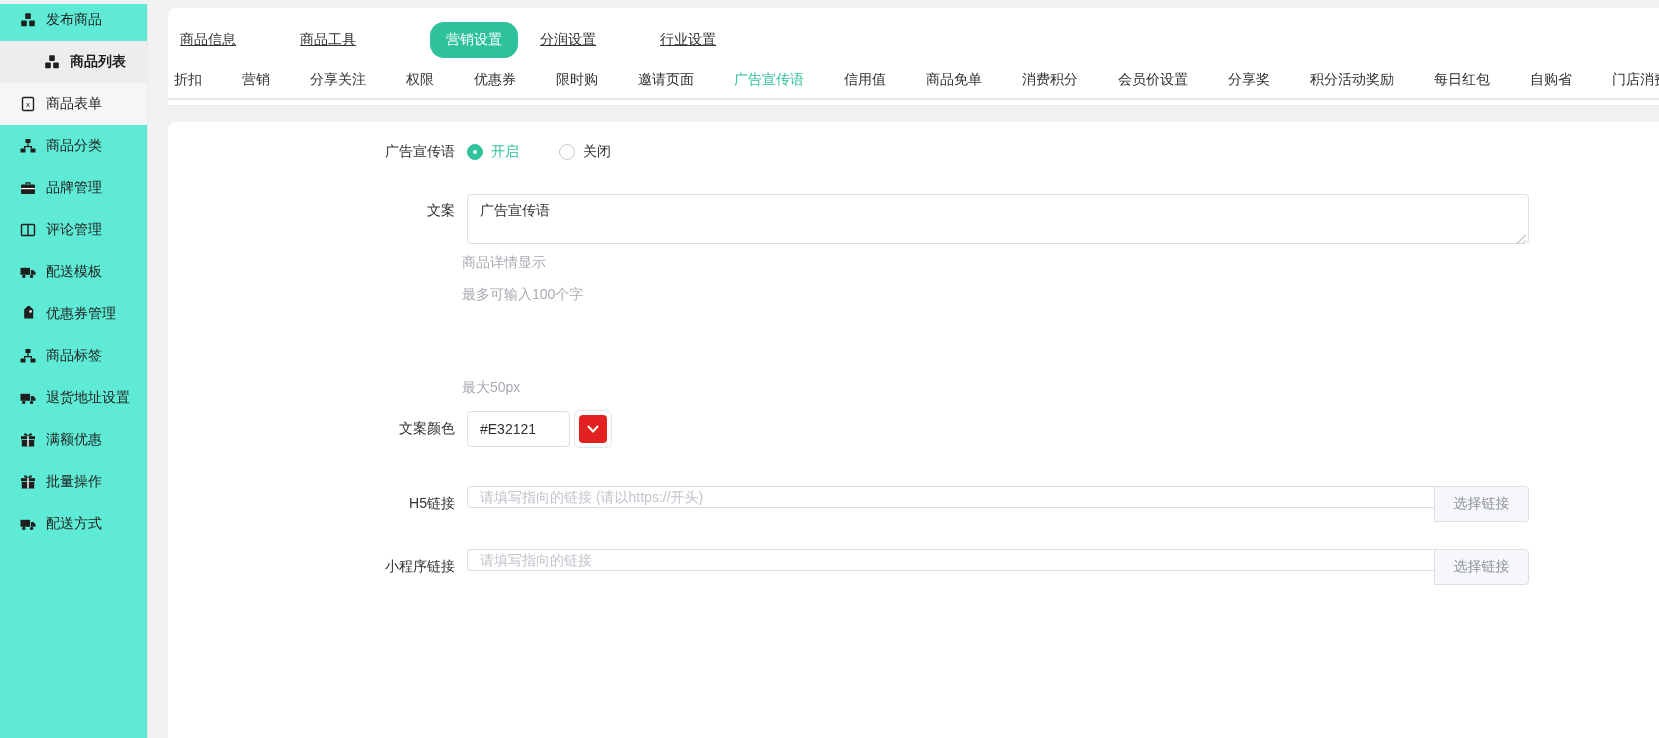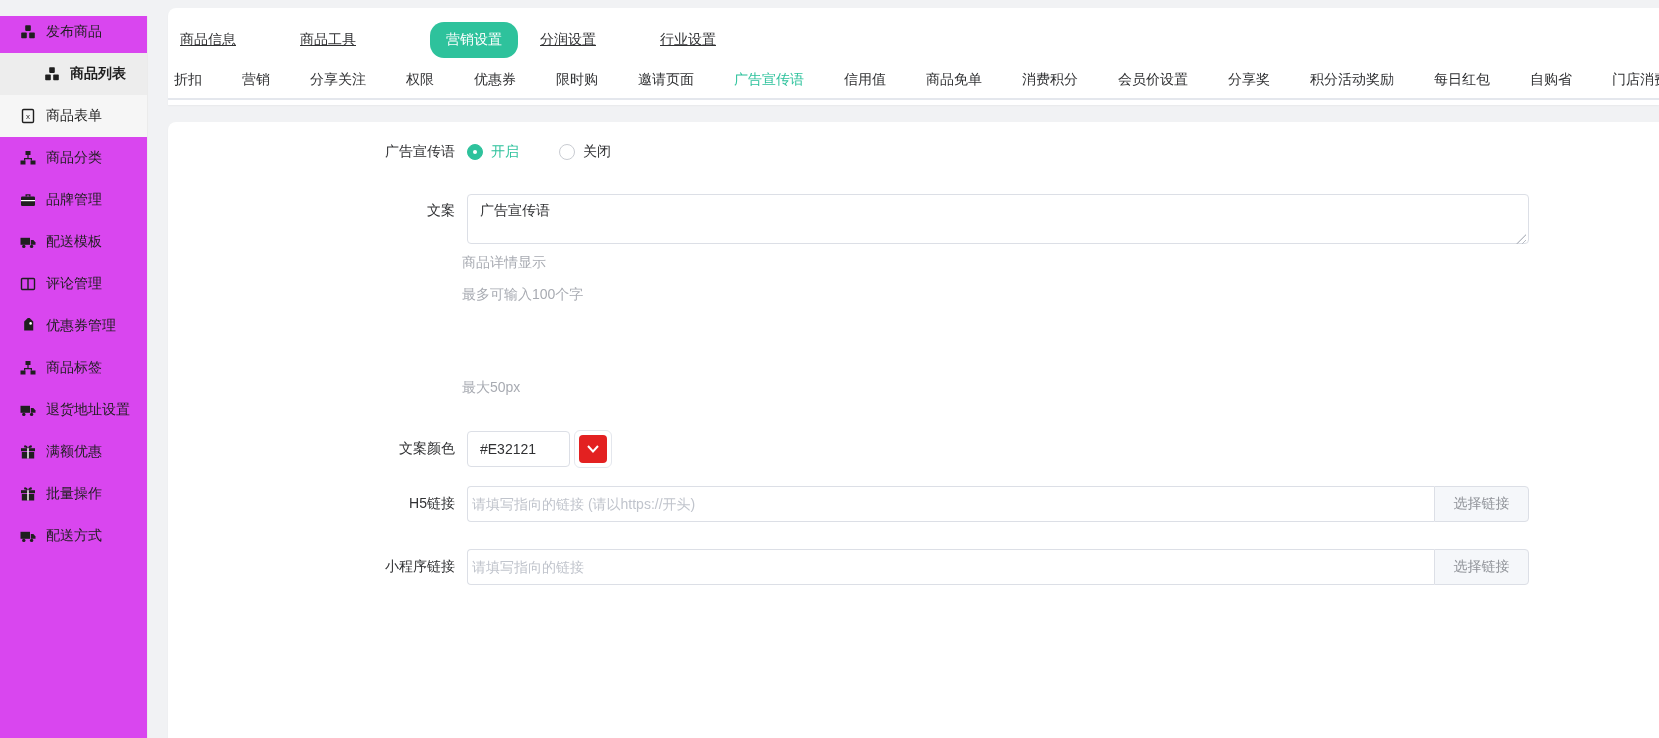--- a/index.html
+++ b/index.html
@@ -7,22 +7,22 @@
   body {
     font-family: "Liberation Sans", sans-serif;
     background: #f1f2f4;
     color: #303133;
     position: relative;
     overflow: hidden;
     font-size: 14px;
   }
   
   .sidebar {
-    position: absolute; left:0; top:16px; bottom:0; width:148px;
-    background:#d946ef; border-right:1px solid #ebebeb; z-index:2;
+    position: absolute; left:0; top:4px; bottom:0; width:148px;
+    background:#5eead4; border-right:1px solid #ebebeb; z-index:2;
   }
   .sidebar-list { margin-top:-5px; }
   .side-item {
     height:42px; display:flex; align-items:center; gap:10px;
     padding-left:20px; color:#1f1f1f; cursor:pointer; white-space:nowrap;
   }
   .side-item.active { background:#ededed; font-weight:bold;padding-left:44px; }
   .side-item.soft   { background:#f6f6f6; }
   .side-item .icn { width:16px; height:16px; flex:none; display:inline-flex; }
   .side-item .icn svg { width:16px; height:16px; }
@@ -115,21 +115,21 @@
     width:38px; height:38px; margin-left:4px; border:1px solid #e4e7ed; border-radius:6px;
     display:flex; align-items:center; justify-content:center; cursor:pointer; background:#fff;
   }
   .swatch-inner {
     width:28px; height:28px; border-radius:4px; display:flex; align-items:center;
     justify-content:center;
   }
   
   .link-group { display:flex; width:1062px; height:36px; }
   .link-input {
-    flex:1; height:36px; padding:0 4px; border-radius:4px 0 0 4px; border-right:none;
+    flex:1; height:22px; padding:0 12px; border-radius:4px 0 0 4px; border-right:none;
   }
   .link-append {
     width:95px; flex:none; background:#f5f7fa; border:1px solid #dcdfe6;
     border-radius:0 4px 4px 0; color:#909399; display:flex; align-items:center;
     justify-content:center; cursor:pointer;
   }
 </style>
 </head>
 <body>
 
@@ -180,37 +180,37 @@
           <svg viewBox="0 0 16 16" fill="#1f1f1f">
             <path d="M5.5 2.2h5v2.2H9.1V3.5H6.9v0.9H5.5z"></path>
             <rect x="1" y="4.4" width="14" height="9.6" rx="1.2"></rect>
             <rect x="1" y="8" width="14" height="1.2" fill="#fff"></rect>
           </svg>
         </span>
         <span>品牌管理</span>
       </div>
       <div class="side-item">
         <span class="icn">
+          <svg viewBox="0 0 16 16">
+            <rect x="1.5" y="2.5" width="13" height="11" rx="1" fill="none" stroke="#1f1f1f" stroke-width="1.4"></rect>
+            <line x1="8" y1="2.5" x2="8" y2="13.5" stroke="#1f1f1f" stroke-width="1.4"></line>
+          </svg>
+        </span>
+        <span>评论管理</span>
+      </div>
+      <div class="side-item">
+        <span class="icn">
           <svg viewBox="0 0 16 16" fill="#1f1f1f">
             <rect x="0.5" y="3.8" width="9.5" height="7"></rect>
             <path d="M10.8 6h2.6l2.1 2.6v2.2h-4.7z"></path>
             <circle cx="3.8" cy="12.4" r="1.7"></circle>
             <circle cx="11.6" cy="12.4" r="1.7"></circle>
           </svg>
         </span>
         <span>配送模板</span>
-      </div>
-      <div class="side-item">
-        <span class="icn">
-          <svg viewBox="0 0 16 16">
-            <rect x="1.5" y="2.5" width="13" height="11" rx="1" fill="none" stroke="#1f1f1f" stroke-width="1.4"></rect>
-            <line x1="8" y1="2.5" x2="8" y2="13.5" stroke="#1f1f1f" stroke-width="1.4"></line>
-          </svg>
-        </span>
-        <span>评论管理</span>
       </div>
       <div class="side-item">
         <span class="icn">
           <svg viewBox="0 0 16 16" fill="#1f1f1f">
             <path d="M8.6 1.2L14.8 7.4 8.4 13.8 2.2 7.6 2.2 1.2z" transform="rotate(45 8 8)"></path>
             <circle cx="10.6" cy="5.4" r="1.3" fill="#fff"></circle>
           </svg>
         </span>
         <span>优惠券管理</span>
       </div>
@@ -322,21 +322,21 @@
     <div class="ta-wrap">
       <textarea class="textarea" style="">广告宣传语</textarea>
       <span class="ta-handle"></span>
     </div>
   </div>
   <div class="help" style="top:132px;">商品详情显示</div>
   <div class="help" style="top:164px;">最多可输入100个字</div>
 
   <div class="help" style="top:257px;">最大50px</div>
 
-  <div class="form-row" style="top:308px; height:38px;">
+  <div class="form-row" style="top:288px; height:38px;">
     <div class="f-label">文案颜色</div>
     <input class="txt-input color-input" value="#E32121" style="">
     <div class="swatch-outer">
       <div class="swatch-inner" id="swatch" style="background: rgb(227, 33, 33);">
         <svg width="12" height="8" viewBox="0 0 12 8">
             <polyline points="1,1 6,6.5 11,1" fill="none" stroke="#fff" stroke-width="2"></polyline>
           </svg>
       </div>
     </div>
   </div>

